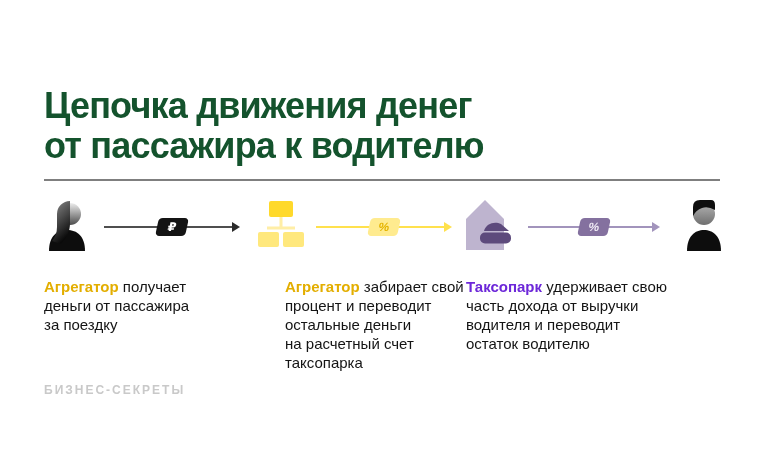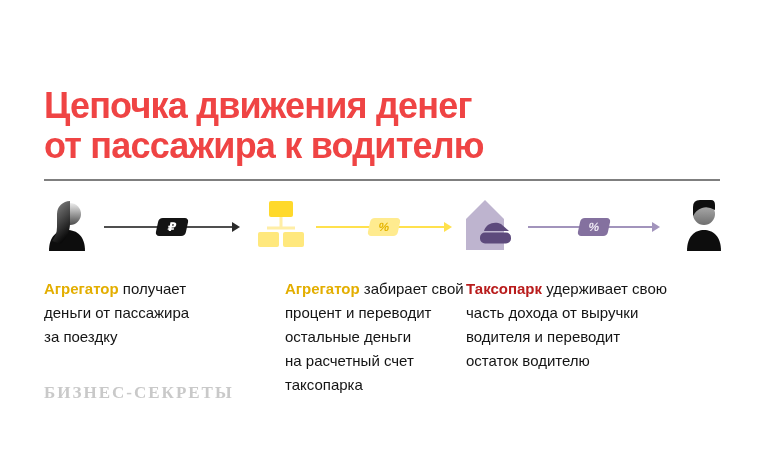--- a/index.html
+++ b/index.html
@@ -2,21 +2,21 @@
 <html><head>
 <meta charset="utf-8">
 <style>
   html,body{margin:0;padding:0;background:#ffffff;}
   body{font-family:"Liberation Sans","DejaVu Sans",sans-serif;}
   .canvas{position:relative;width:764px;height:463px;background:#fff;overflow:hidden;}
 
   .title{
     position:absolute;left:44px;top:62px;
     font-size:36px;font-weight:800;line-height:40px;letter-spacing:-0.8px;
-    color:#ef4444;white-space:pre-line;
+    color:#14532d;white-space:pre-line;
   }
   .divider{position:absolute;left:44px;top:179px;width:676px;height:2px;background:#7f7f7f;}
 
   
   .icon{position:absolute;}
   .arrow{position:absolute;height:18px;}
   .arrow .shaft{position:absolute;left:0;right:7px;top:8px;height:2px;}
   .arrow .head{position:absolute;right:0;top:4px;width:0;height:0;
     border-top:5px solid transparent;border-bottom:5px solid transparent;}
   .arrow .badge{
@@ -28,32 +28,32 @@
   .a-gray .head{border-left:8px solid #2b2b2b;}
   .a-gray .badge{background:#141414;color:#fff;}
   .a-yellow .shaft{background:#ffe14d;}
   .a-yellow .head{border-left:8px solid #ffe14d;}
   .a-yellow .badge{background:#ffeb8f;color:#e5b400;}
   .a-purple .shaft{background:#a294bc;}
   .a-purple .head{border-left:8px solid #a294bc;}
   .a-purple .badge{background:#84719f;color:#efeaf5;}
 
   
-  .desc{position:absolute;top:262px;font-size:15px;line-height:24px;color:#141414;}
+  .desc{position:absolute;top:262px;font-size:15px;line-height:19px;color:#141414;}
   .desc .lead{font-weight:bold;}
   .desc .rest{white-space:pre-line;}
   .lead-yellow{color:#e3ae00;}
-  .lead-purple{color:#b91c1c;}
+  .lead-purple{color:#6d28d9;}
   .d1{left:44px;width:180px;}
   .d2{left:258px;width:190px;margin-left:27px;}
   .d3{left:466px;width:215px;}
 
   .brand{
     position:absolute;left:44px;top:383px;
-    font-size:17px;font-weight:bold;letter-spacing:2px;color:#c9c9c9;font-family:Liberation Serif, serif;
+    font-size:12px;font-weight:bold;letter-spacing:2px;color:#c9c9c9;
   }
 </style>
 </head>
 <body>
 
 <div class="canvas">
 
   <h1 class="title">Цепочка движения денег
 от пассажира к водителю</h1>
 

